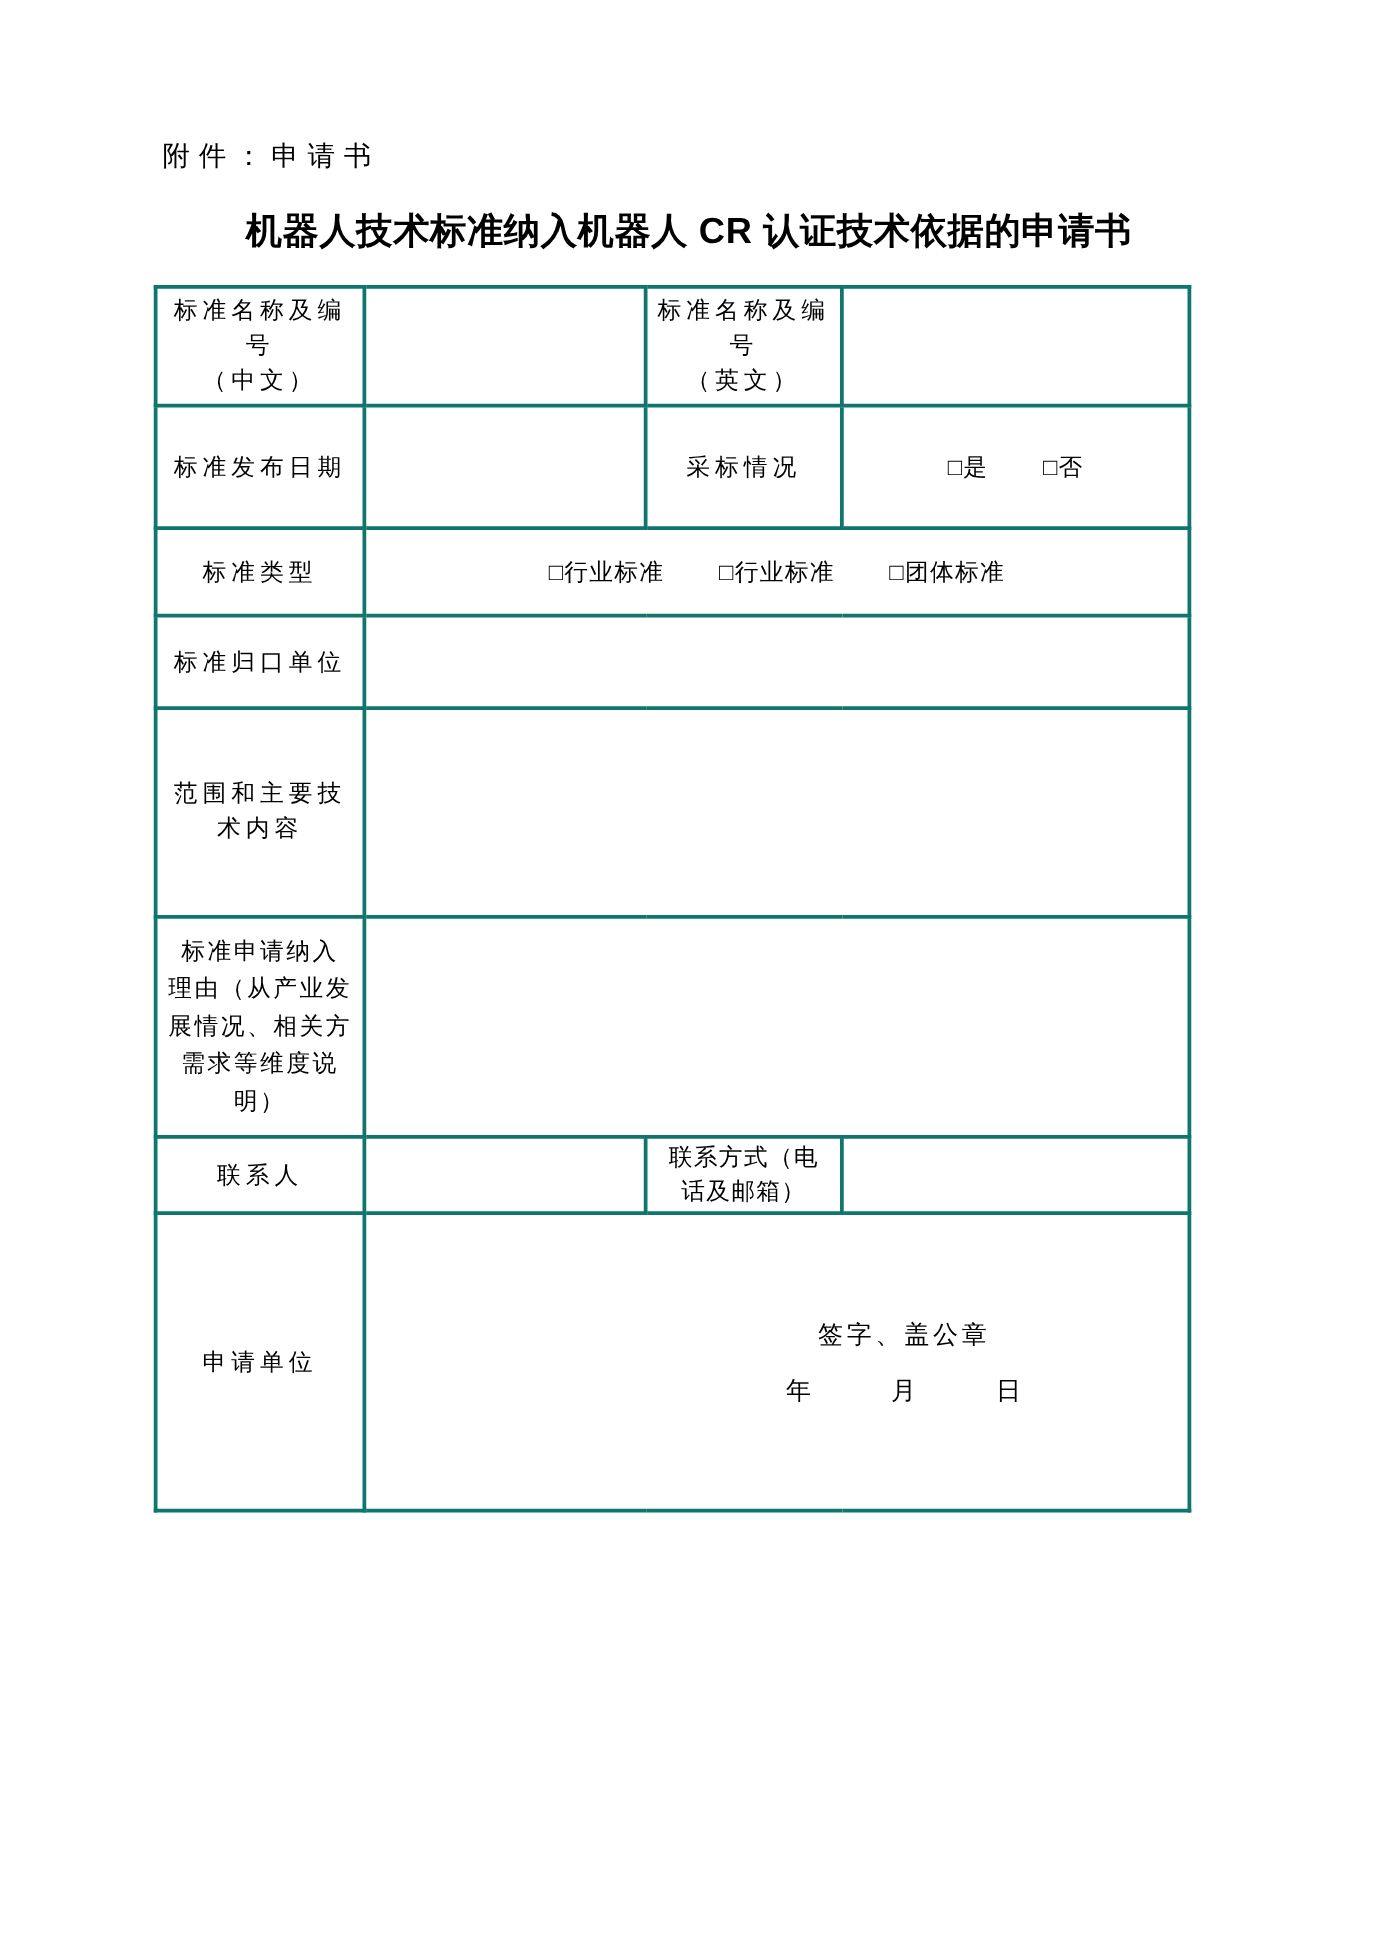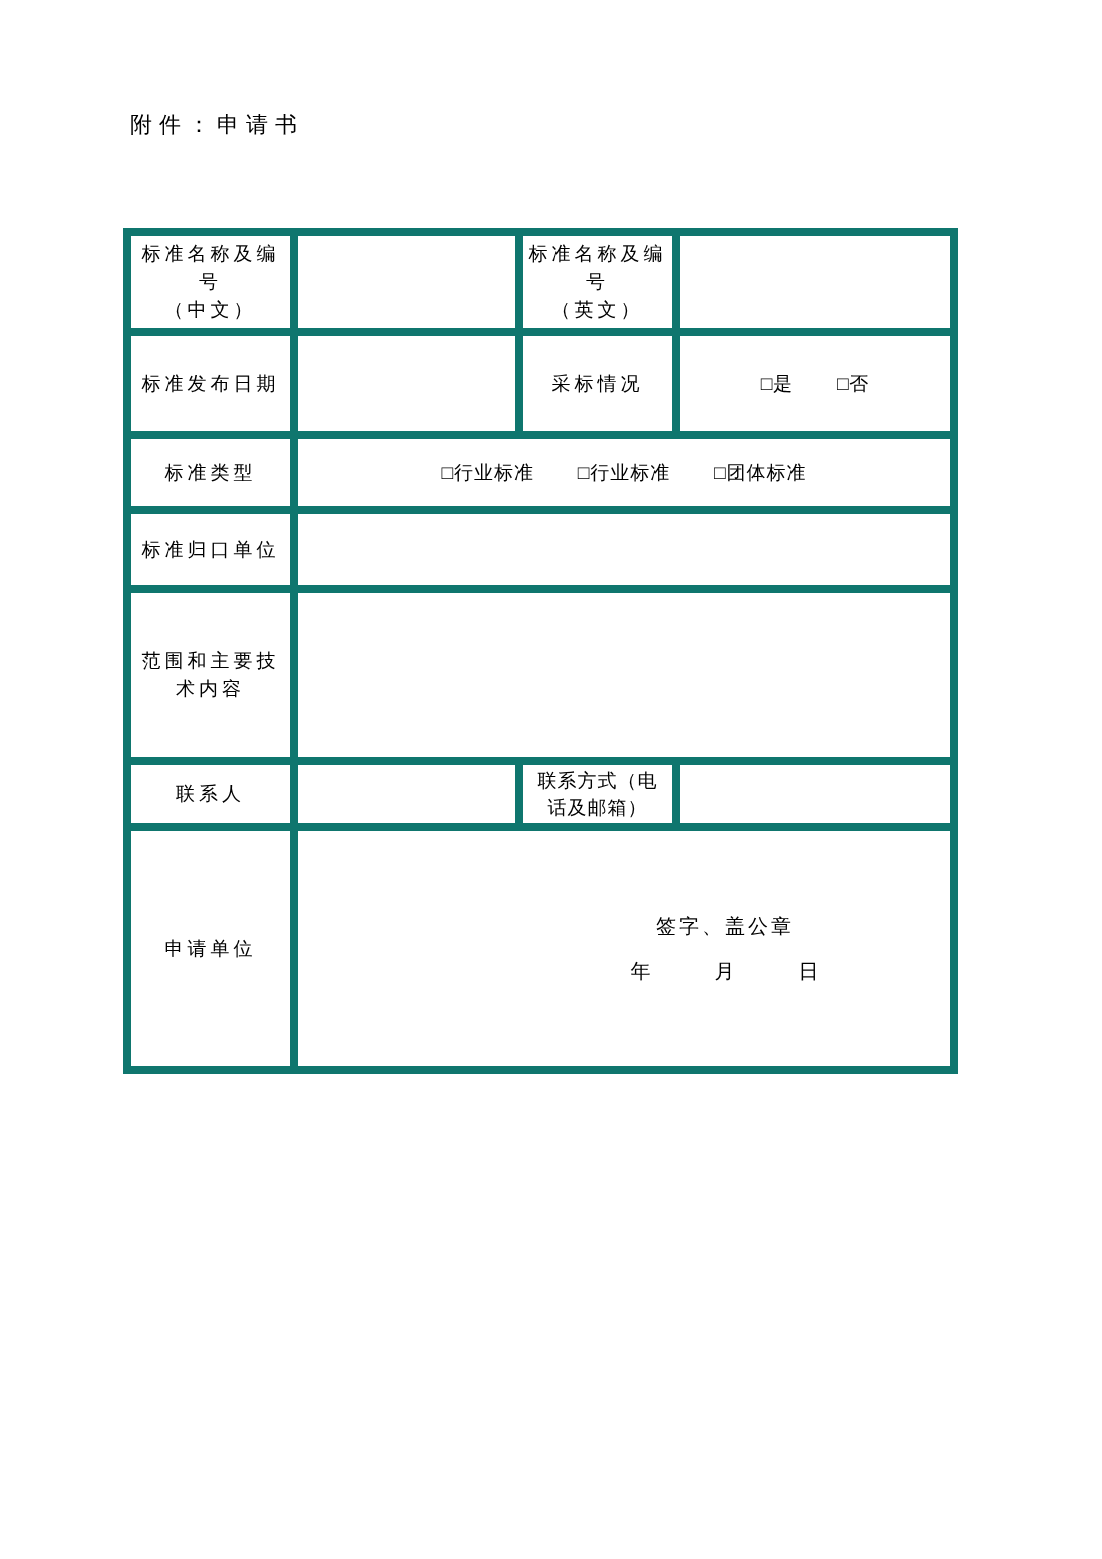--- a/index.html
+++ b/index.html
@@ -20,21 +20,21 @@
     text-align:center;
     font-family:"Liberation Sans","DejaVu Sans",sans-serif;
     font-weight:bold; font-size:29px; letter-spacing:0.5px;
     white-space:nowrap;
   }
   table.form {
     position:absolute; left:123px; top:228px;
     width:827px; border-collapse:collapse; table-layout:fixed;
   }
   table.form td {
-    border:8px solid #0f766e;
+    border:3px solid #0f766e;
     text-align:center; vertical-align:middle;
     font-size:19px; padding:0;
     overflow:hidden;
   }
   .ls  { letter-spacing:4px; }
   .lines div { line-height:28px; letter-spacing:4px; }
   .lines.tight div { line-height:29px; letter-spacing:2px; }
   .lines.tall div { line-height:30px; letter-spacing:2px; }
   .lines.two div { line-height:27px; letter-spacing:1px; }
   tr.r1 td { height:92px; }
@@ -56,20 +56,21 @@
   .sign-line { letter-spacing:3px; }
   .date-line { margin-top:18px; letter-spacing:1px; white-space:pre; }
 </style>
 </head>
 <body>
 
 <div class="page">
 
   <div class="attachment">附件：申请书</div>
 
+  <div class="doc-title">机器人技术标准纳入机器人 CR 认证技术依据的申请书</div>
 
   <table class="form">
     <colgroup>
       <col style="width:167px">
         <col style="width:225px">
         <col style="width:157px">
         <col style="width:278px">
     </colgroup>
 
     <tbody>
@@ -124,20 +125,32 @@
       <td>
         <div class="lines">
           <div>范围和主要技</div>
           <div>术内容</div>
         </div>
       </td>
       <td colspan="3"></td>
     </tr>
 
 
+    <tr class="r7">
+      <td>
+        <div class="lines tall">
+          <div>标准申请纳入</div>
+          <div>理由（从产业发</div>
+          <div>展情况、相关方</div>
+          <div>需求等维度说</div>
+          <div>明）</div>
+        </div>
+      </td>
+      <td colspan="3"></td>
+    </tr>
 
     <tr class="r8">
       <td class="ls">联系人</td>
       <td></td>
       <td>
         <div class="lines two">
           <div>联系方式（电</div>
           <div>话及邮箱）</div>
         </div>
       </td>

